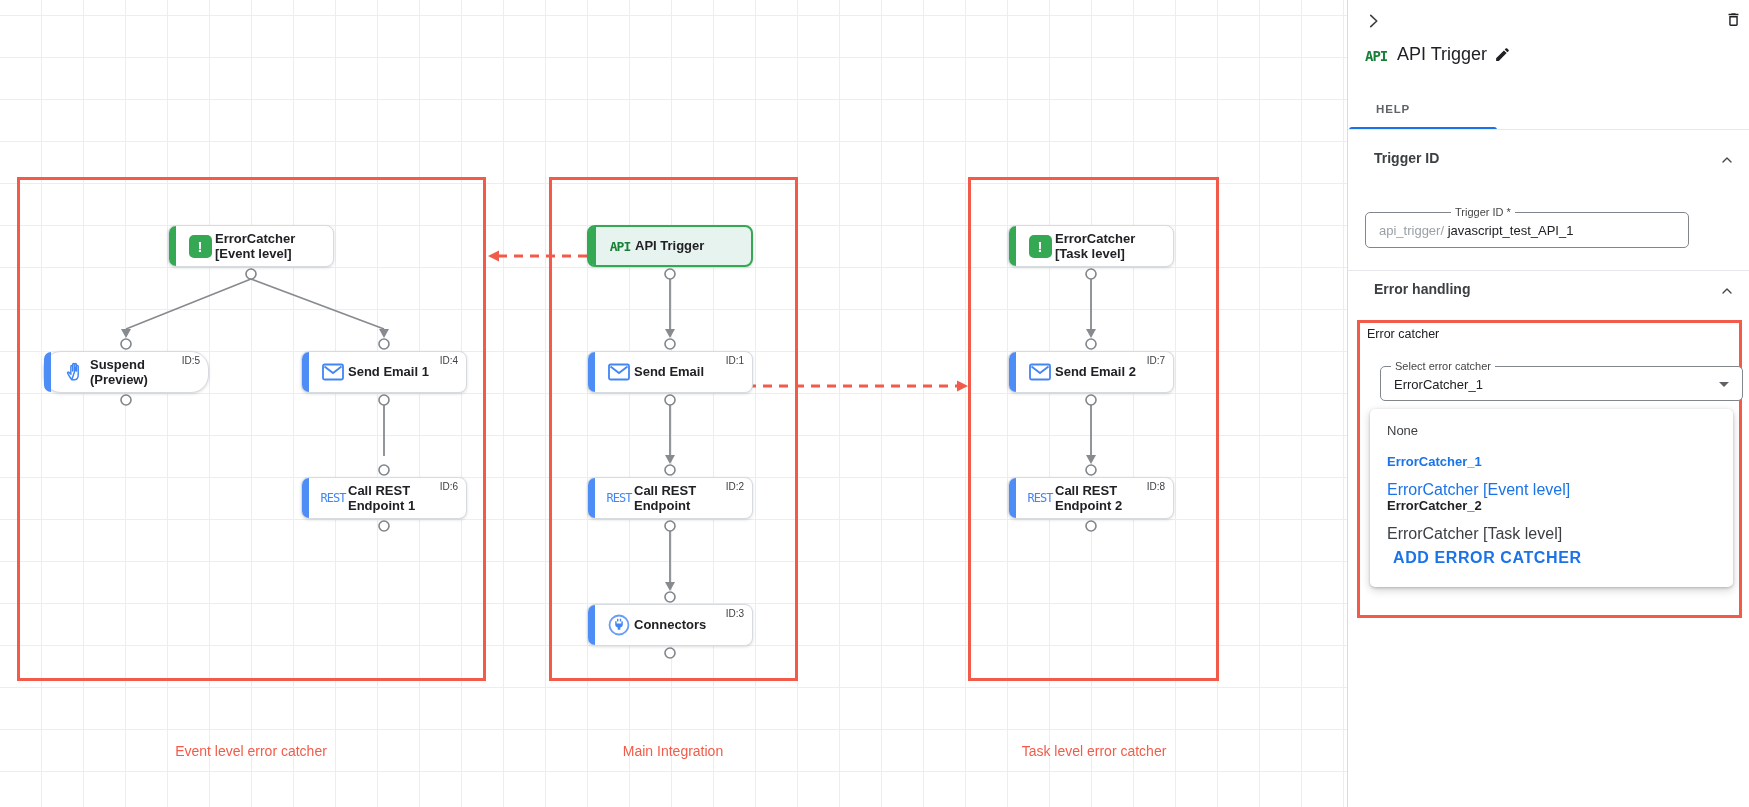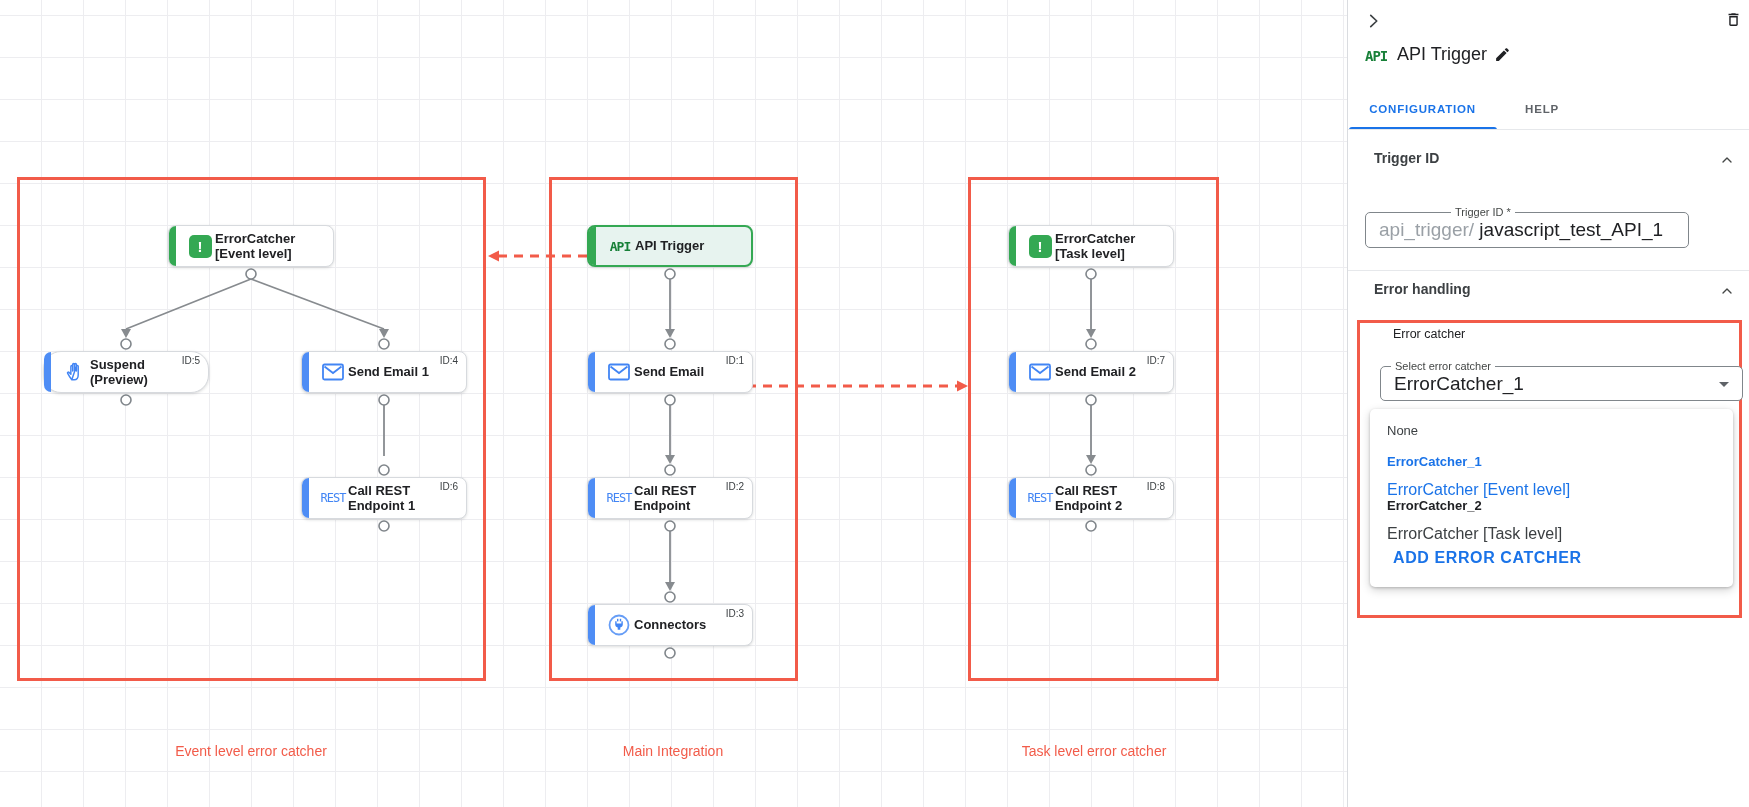--- a/index.html
+++ b/index.html
@@ -44,27 +44,27 @@
   .tab { height:100%; display:flex; align-items:center; justify-content:center;
     font-size:11.5px; font-weight:bold; letter-spacing:.8px; color:#5f6368; cursor:pointer; }
   .tab.active { color:#1a73e8; }
   .tab-underline { position:absolute; left:1px; top:127px; width:148px; height:3px; background:#1a73e8; border-radius:3px 3px 0 0; }
   .hdiv { position:absolute; left:0; width:100%; height:1px; background:#e6e8eb; }
   .section-h { position:absolute; left:26px; font-size:14px; font-weight:bold; color:#3c4043; }
   .chev-up { position:absolute; left:371px; }
 
   .mat-field { position:absolute; border:1px solid #80868b; border-radius:5px; background:#fff; }
   .mat-label { position:absolute; top:-7px; background:#fff; padding:0 4px; font-size:11px; color:#444746; white-space:nowrap; }
-  .mat-value { position:absolute; left:13px; top:50%; transform:translateY(-50%); font-size:19px; white-space:nowrap; }
+  .mat-value { position:absolute; left:13px; top:50%; transform:translateY(-50%); font-size:13px; white-space:nowrap; }
   .prefix { color:#9aa0a6; }
   .caret { position:absolute; right:13px; top:50%; margin-top:-2px; width:0; height:0;
     border-left:5px solid transparent; border-right:5px solid transparent; border-top:5px solid #5f6368; }
 
   .hl-box { position:absolute; left:9px; top:320px; width:385px; height:298px; border:3px solid #F25B49; }
-  .ec-label { position:absolute; left:19px; top:327px; font-size:12.5px; color:#202124;margin-left:26px; }
+  .ec-label { position:absolute; left:19px; top:327px; font-size:12.5px; color:#202124; }
 
   .dropdown { position:absolute; left:22px; top:409px; width:363px; height:178px; background:#fff;
     border-radius:5px; box-shadow:0 1px 3px rgba(0,0,0,.2), 0 3px 10px rgba(0,0,0,.18); }
   .opt { position:absolute; left:17px; font-size:13px; color:#3c4043; cursor:pointer; }
   .opt .o-name { font-weight:bold; color:#202124; }
   .opt.blue .o-name, .opt.blue .o-detail { color:#1a73e8; }
   .o-detail { font-size:16px; margin-top:12px; font-weight:normal; }
   .add-btn { position:absolute; left:23px; top:140px; font-size:16px; font-weight:bold;
     letter-spacing:.6px; color:#1a73e8; cursor:pointer; }
 </style>
@@ -294,21 +294,20 @@
 
   <span class="panel-api api-glyph">API</span>
   <div class="panel-title">API Trigger</div>
   <div class="icon-btn" style="left:146px; top:46px;">
     <svg width="17" height="17" viewBox="0 0 24 24">
         <path d="M3 17.2V21h3.8L17.8 10 14 6.2 3 17.2zM20.7 7.1c.4-.4.4-1 0-1.4l-2.4-2.4c-.4-.4-1-.4-1.4 0l-1.8 1.8 3.8 3.8 1.8-1.8z" fill="#202124"></path>
       </svg>
   </div>
 
   <div class="tabs">
-    <div class="tab active" style="width:149px;">CONFIGURATION</div>
     <div class="tab" style="width:90px;">HELP</div>
   </div>
   <div class="tab-underline"></div>
   <div class="hdiv" style="top:129px;"></div>
 
   <div class="section-h" style="top:150px;">Trigger ID</div>
   <div class="icon-btn chev-up" style="top:152px;">
     <svg width="16" height="16" viewBox="0 0 24 24">
         <polyline points="6,15 12,9 18,15" fill="none" stroke="#444746" stroke-width="2" stroke-linecap="round" stroke-linejoin="round"></polyline>
       </svg>

